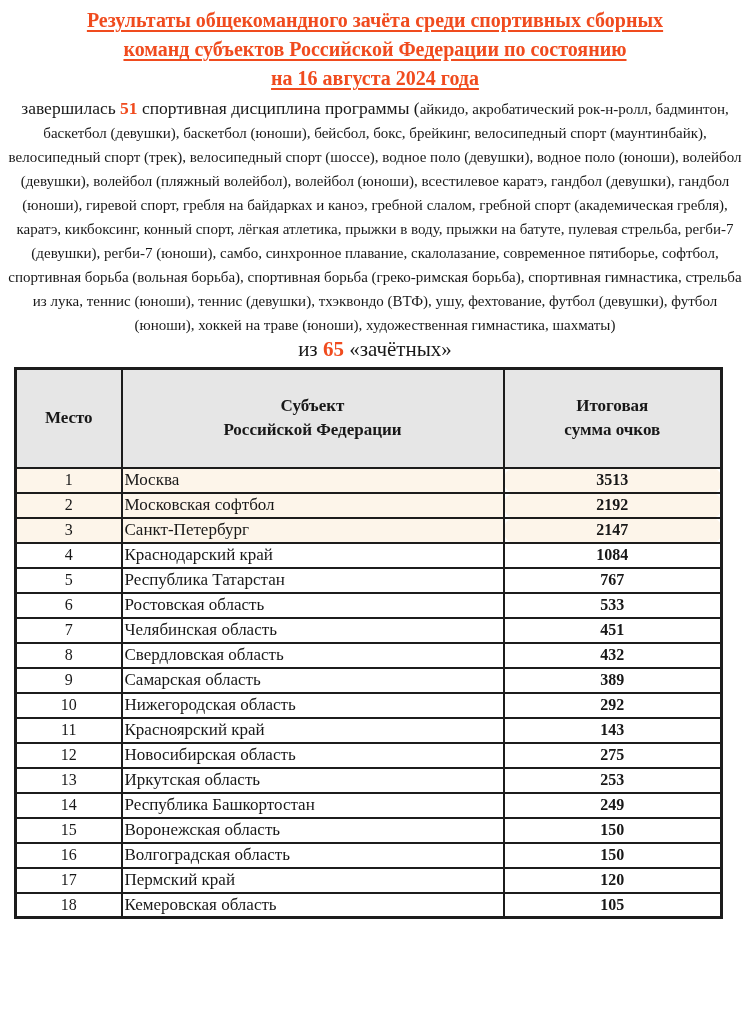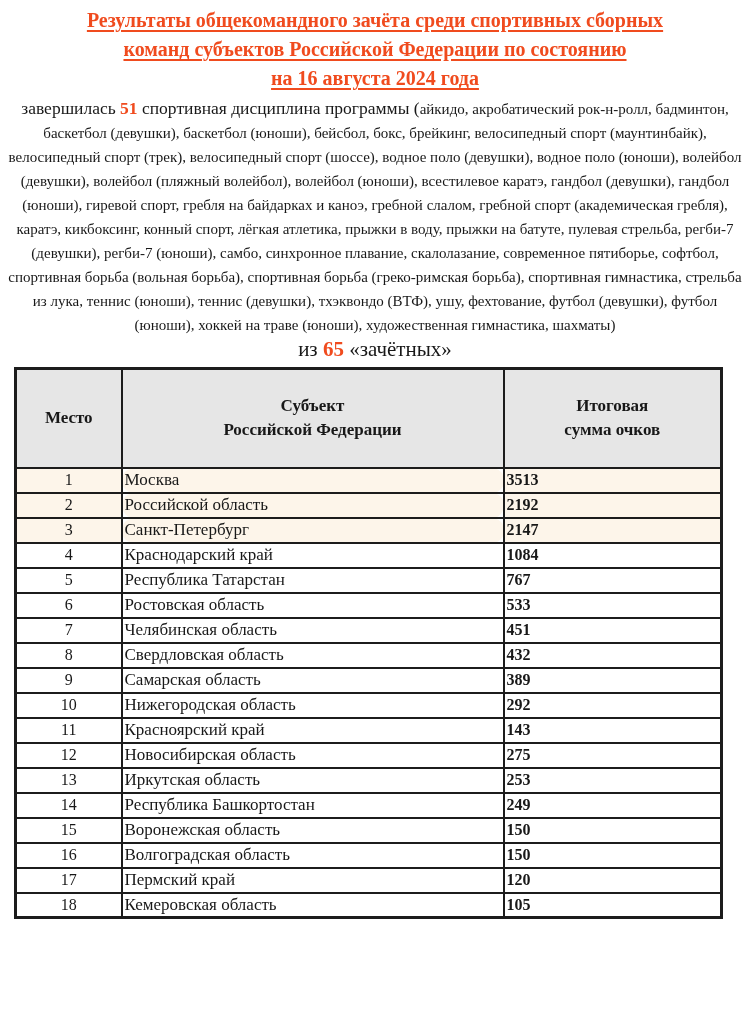--- a/index.html
+++ b/index.html
@@ -69,22 +69,22 @@
   tr.group-row td{
     background:var(--group-bg);
     font-weight:bold;
     font-size:15.5px;
     text-align:center;
     height:21px;
     line-height:20px;
   }
   tbody td{height:25px;font-size:16px;}
   td.place-cell{text-align:center;}
-  td.subject-cell{text-align:left;padding-left:10px;font-size:17px;border-radius:12px;}
-  td.points-cell{font-weight:bold;}
+  td.subject-cell{text-align:left;padding-left:10px;font-size:17px;}
+  td.points-cell{text-align:center;font-weight:bold;border-radius:11px;}
   tr.top3 td{background:var(--top3-bg);}
 </style>
 </head>
 <body>
 
 <div class="doc-title">
   <div class="t-line">Результаты общекомандного зачёта среди спортивных сборных</div>
   <div class="t-line">команд субъектов Российской Федерации по состоянию</div>
   <div class="t-line">на 16 августа 2024 года</div>
 </div>
@@ -113,21 +113,21 @@
     </tr>
   </thead>
   <tbody>
       <tr class="top3">
         <td class="place-cell">1</td>
         <td class="subject-cell">Москва</td>
         <td class="points-cell">3513</td>
       </tr>
       <tr class="top3">
         <td class="place-cell">2</td>
-        <td class="subject-cell">Российской область</td>
+        <td class="subject-cell">Московская софтбол</td>
         <td class="points-cell">2192</td>
       </tr>
       <tr class="top3">
         <td class="place-cell">3</td>
         <td class="subject-cell">Санкт-Петербург</td>
         <td class="points-cell">2147</td>
       </tr>
       <tr>
         <td class="place-cell">4</td>
         <td class="subject-cell">Краснодарский край</td>

